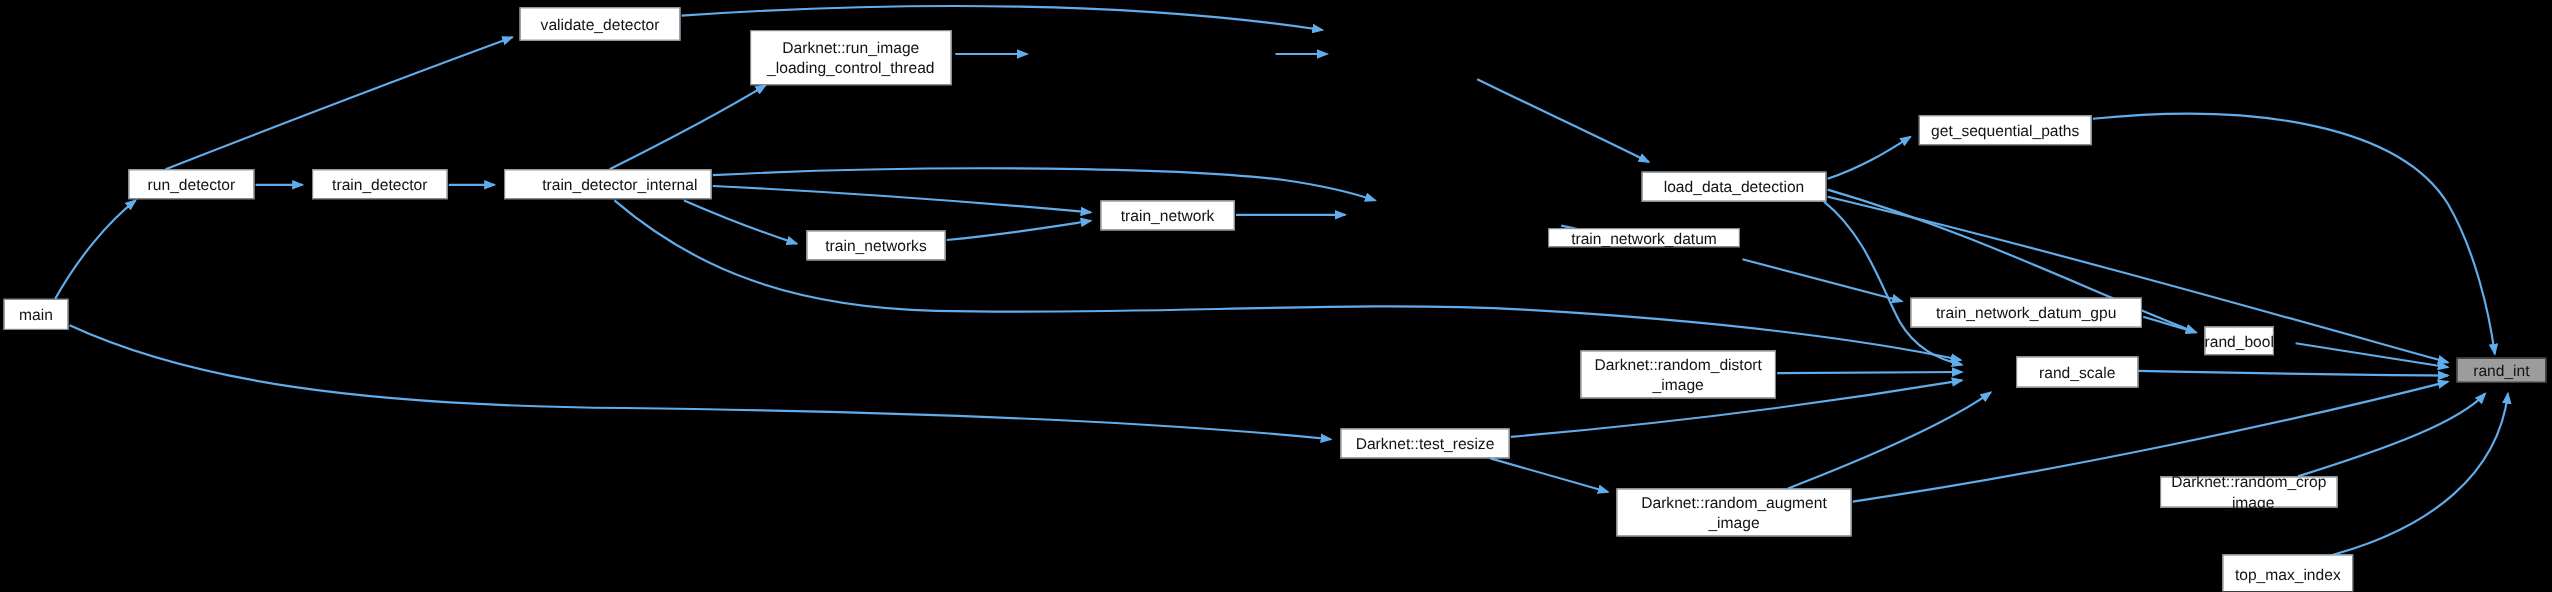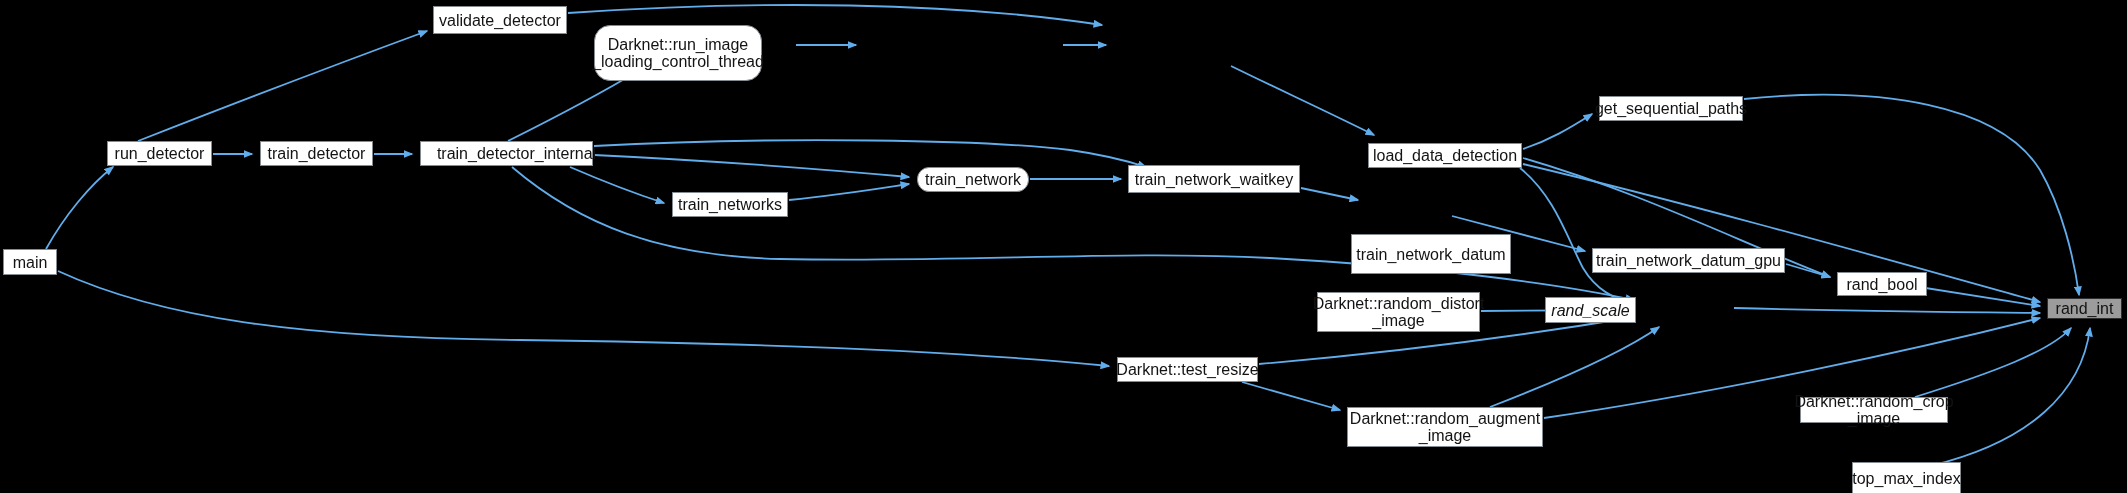--- a/index.html
+++ b/index.html
@@ -10,21 +10,21 @@
     font-family:"Liberation Sans","DejaVu Sans",sans-serif;
     overflow:hidden;
   }
   svg.edges{position:absolute;left:0;top:0;width:2127px;height:493px;}
   .node{
     position:absolute;
     box-sizing:border-box;
     background:#fff;
     border:1.5px solid #848b91;
     color:#131313;
-    font-size:16px;
+    font-size:13px;
     line-height:17px;
     display:flex;
     align-items:center;
     justify-content:center;
     text-align:center;
     white-space:pre-line;
     cursor:pointer;
     z-index:2;
   }
   .node.hl{
@@ -78,31 +78,30 @@
       <path marker-end="url(#arrow)" d="M 1915,397 C 1995,372 2050,351 2071,328"></path>
       <path marker-end="url(#arrow)" d="M 1930,466 C 2030,442 2082,392 2090,328"></path>
     </g>
   </svg>
 
   <div class="node" style="left:3px;top:249px;width:54px;height:26px;">main</div>
   <div class="node" style="left:107px;top:141px;width:105px;height:25px;">run_detector</div>
   <div class="node" style="left:260px;top:141px;width:113px;height:25px;">train_detector</div>
   <div class="node" style="left:420px;top:141px;width:173px;height:25px;padding-left:20px;">train_detector_internal</div>
   <div class="node" style="left:433px;top:6px;width:134px;height:28px;">validate_detector</div>
-  <div class="node" style="left:594px;top:25px;width:168px;height:56px;border-radius:16px;">Darknet::run_image
+  <div class="node" style="left:625px;top:25px;width:168px;height:46px;">Darknet::run_image
 _loading_control_thread</div>
   <div class="node" style="left:1368px;top:143px;width:154px;height:25px;">load_data_detection</div>
   <div class="node" style="left:1599px;top:96px;width:144px;height:25px;">get_sequential_paths</div>
-  <div class="node" style="left:917px;top:167px;width:112px;height:25px;border-radius:12px;">train_network</div>
+  <div class="node" style="left:917px;top:167px;width:112px;height:25px;">train_network</div>
   <div class="node" style="left:672px;top:192px;width:116px;height:25px;">train_networks</div>
-  <div class="node" style="left:1128px;top:165px;width:172px;height:28px;">train_network_waitkey</div>
-  <div class="node" style="left:1351px;top:190px;width:160px;height:40px;margin-top:44px;">train_network_datum</div>
+  <div class="node" style="left:1290px;top:190px;width:160px;height:16px;">train_network_datum</div>
   <div class="node" style="left:1592px;top:248px;width:193px;height:25px;">train_network_datum_gpu</div>
-  <div class="node" style="left:1837px;top:272px;width:90px;height:24px;">rand_bool</div>
-  <div class="node" style="left:1545px;top:297px;width:91px;height:26px;font-style:italic;">rand_scale</div>
+  <div class="node" style="left:1837px;top:272px;width:58px;height:24px;">rand_bool</div>
+  <div class="node" style="left:1680px;top:297px;width:102px;height:26px;">rand_scale</div>
   <div class="node hl" style="left:2047px;top:298px;width:75px;height:21px;">rand_int</div>
   <div class="node" style="left:1317px;top:292px;width:163px;height:40px;">Darknet::random_distort
 _image</div>
   <div class="node" style="left:1117px;top:357px;width:141px;height:25px;">Darknet::test_resize</div>
   <div class="node" style="left:1347px;top:407px;width:196px;height:40px;">Darknet::random_augment
 _image</div>
   <div class="node" style="left:1800px;top:397px;width:148px;height:26px;">Darknet::random_crop
 _image</div>
   <div class="node" style="left:1820px;top:462px;width:109px;height:33px;margin-left:32px;">top_max_index</div>
 

